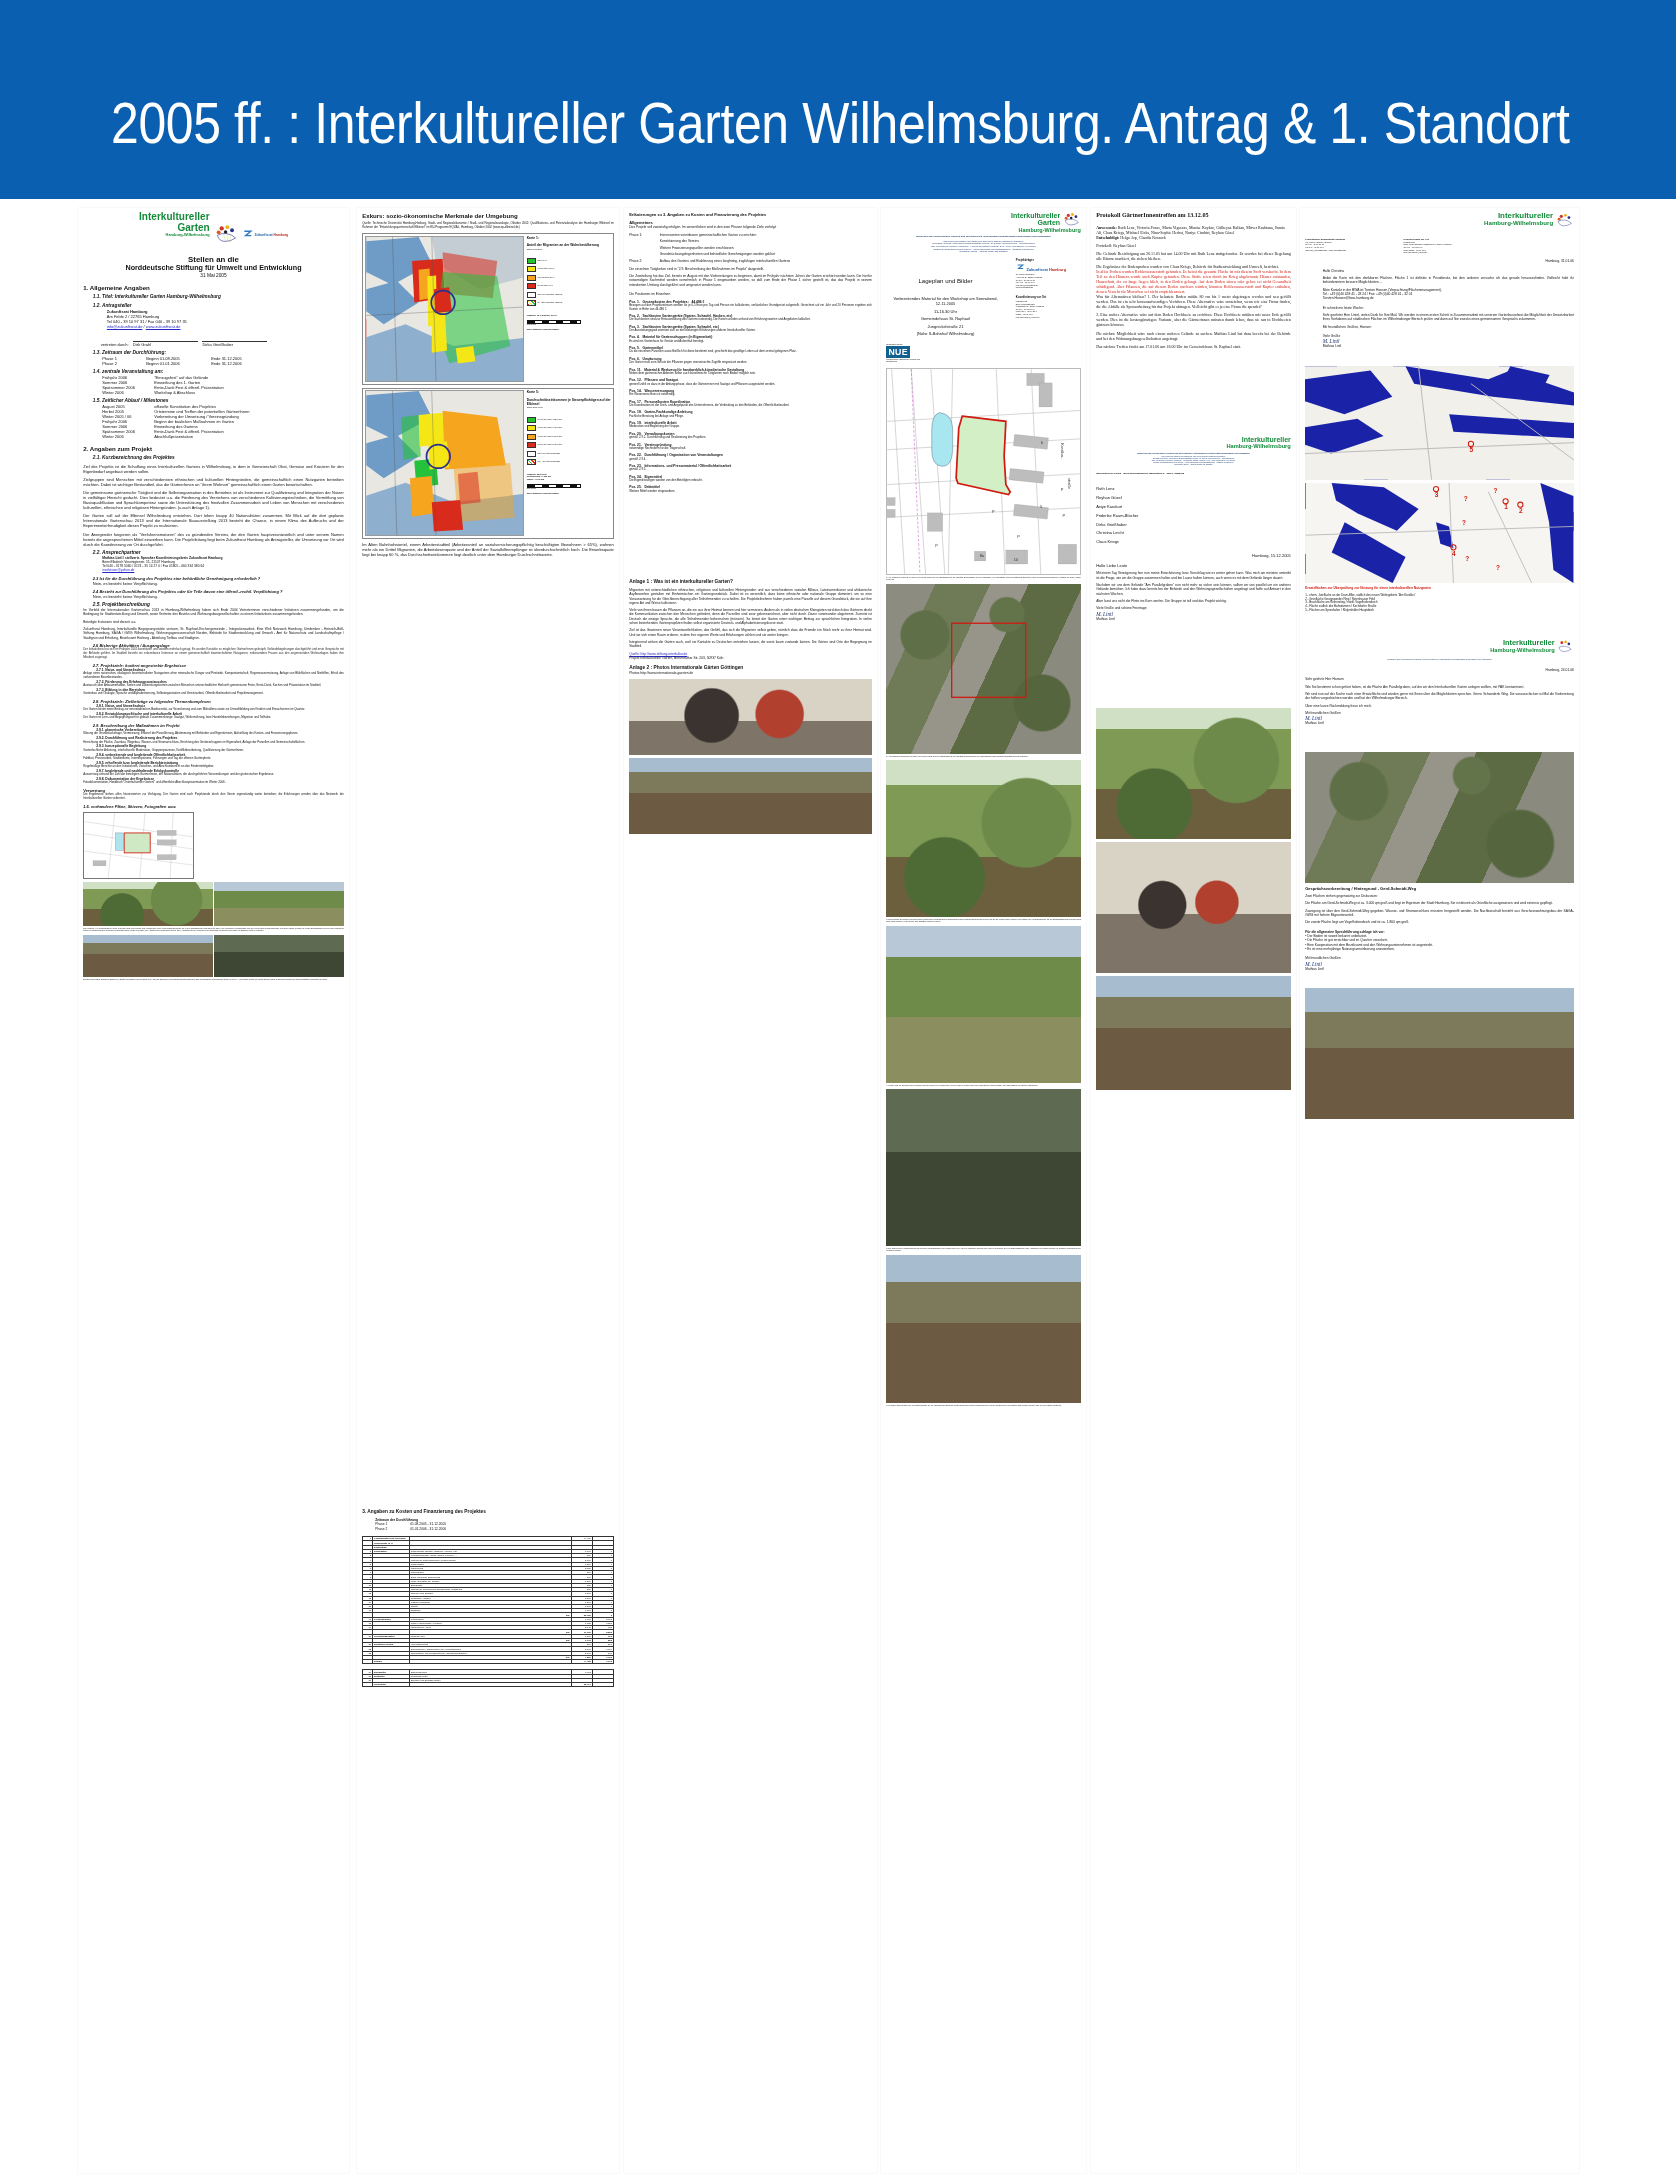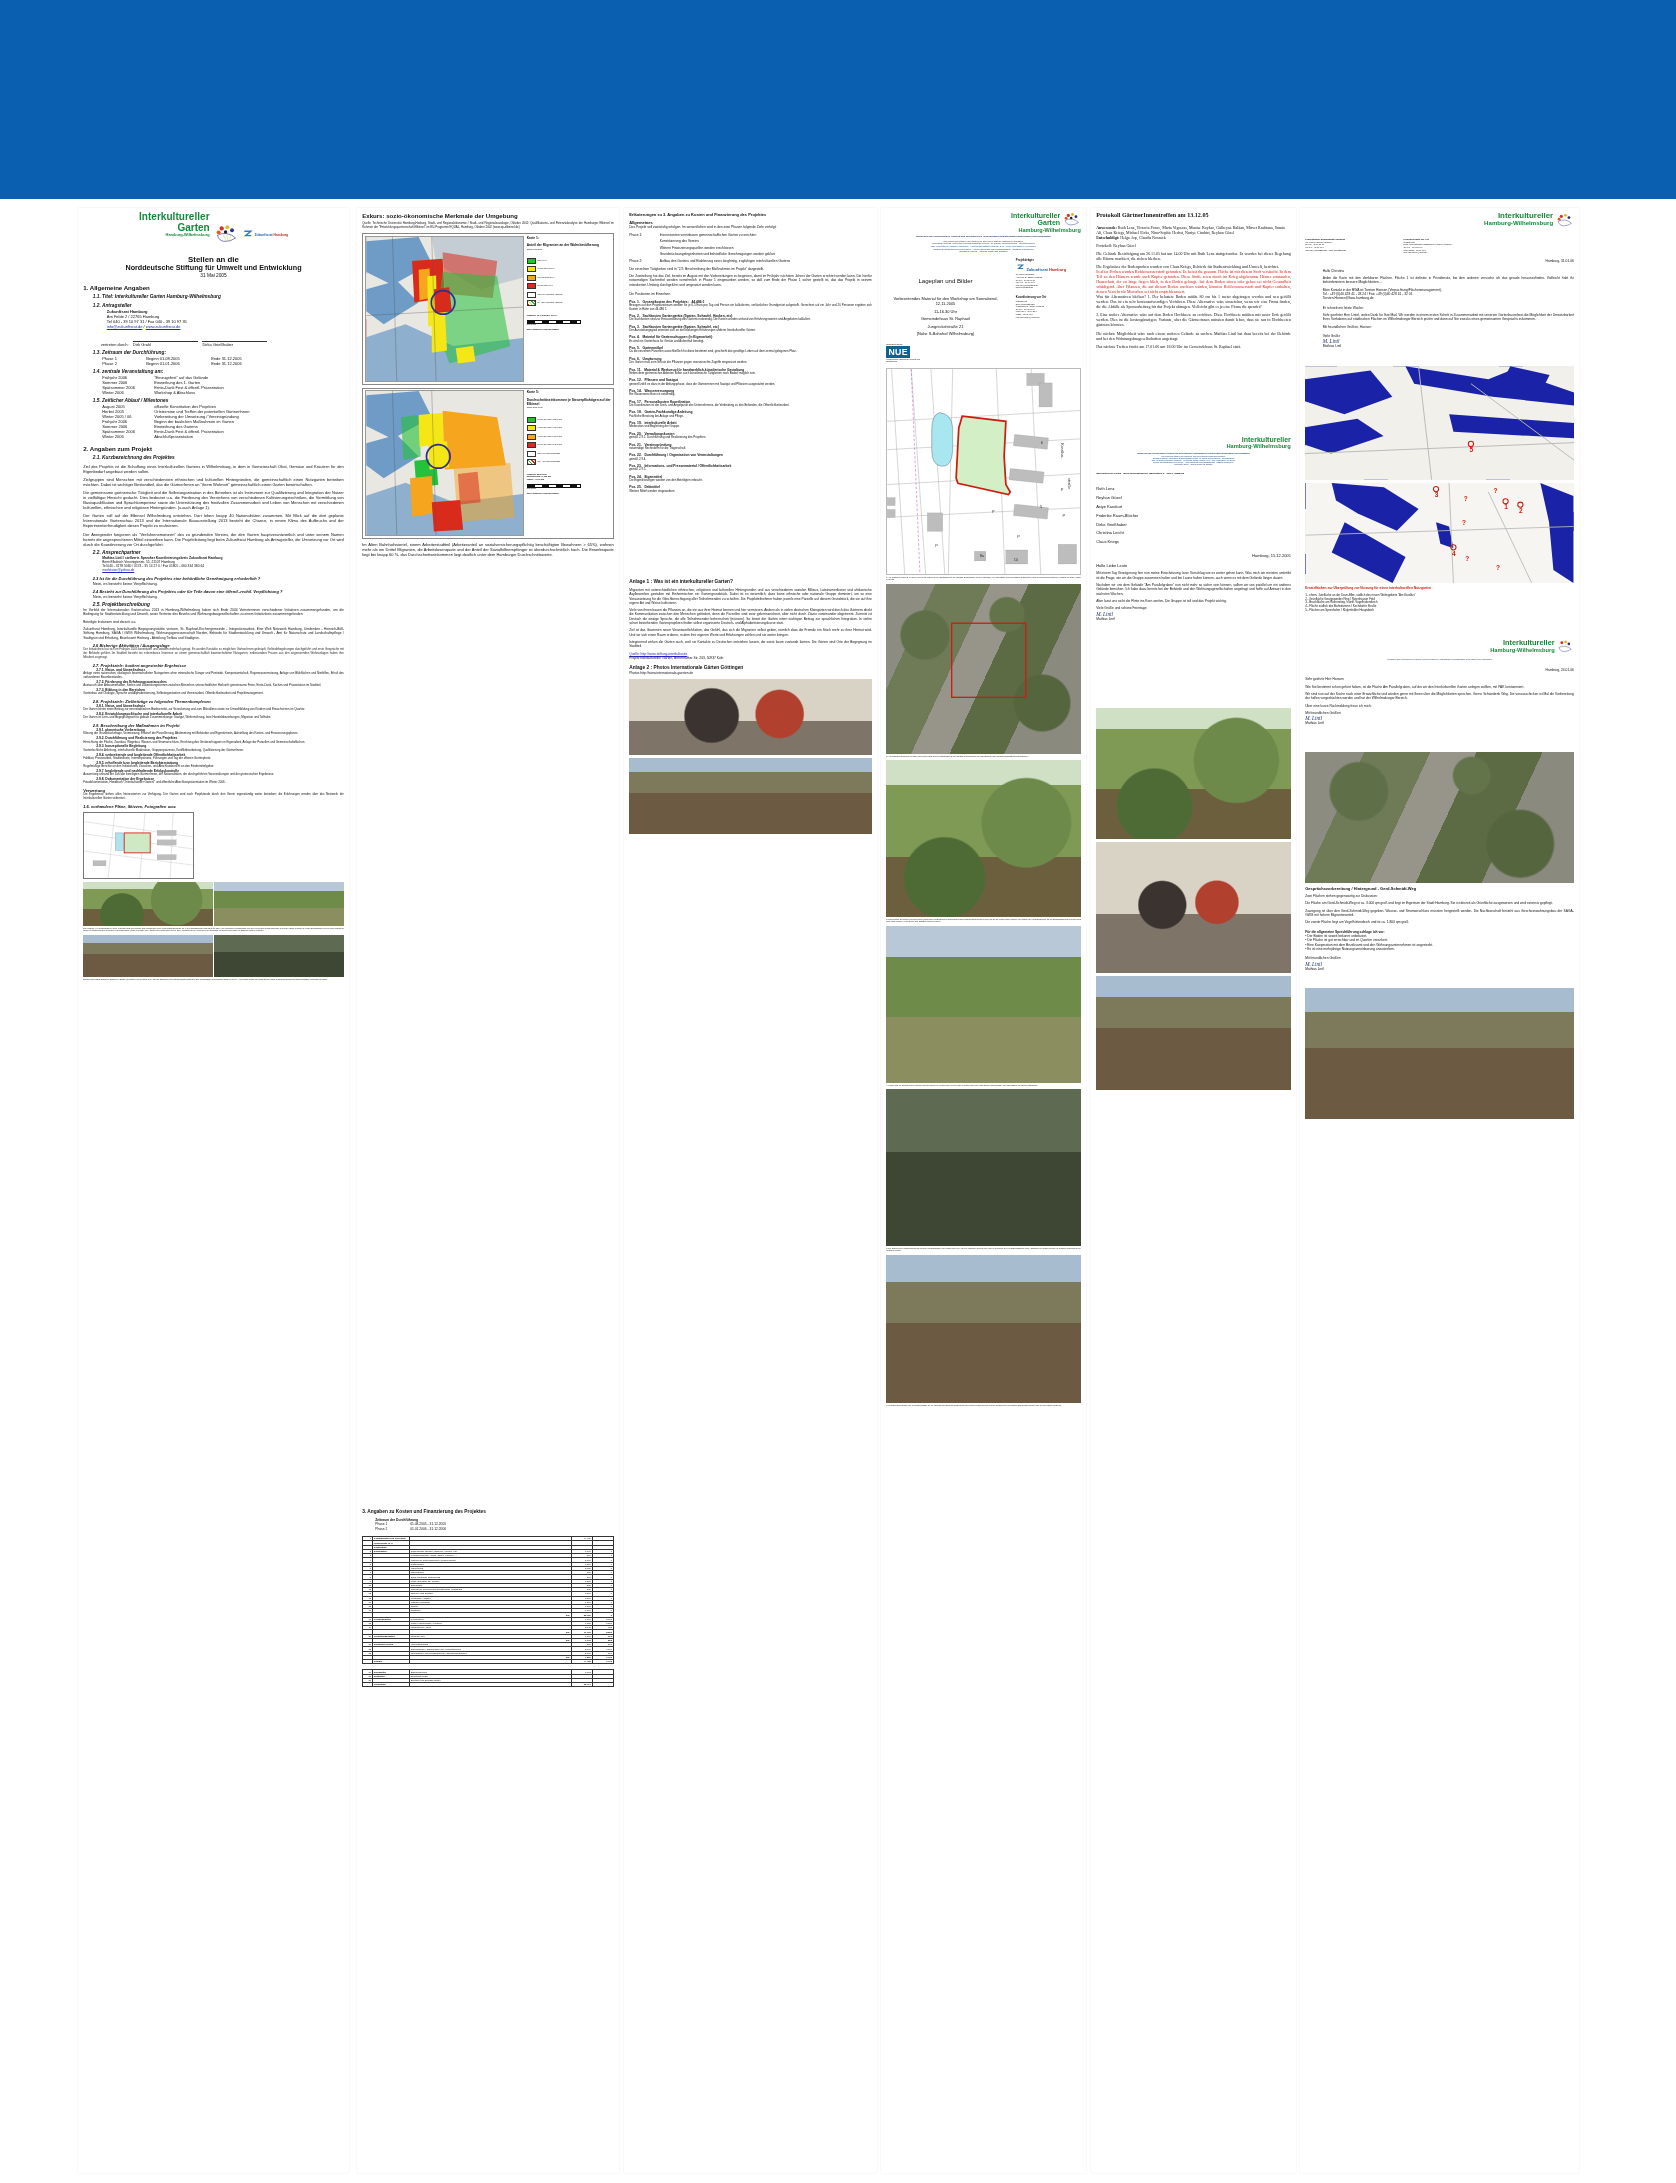--- a/index.html
+++ b/index.html
@@ -90,20 +90,23 @@
 
   .nue{display:inline-block;background:#12608f;color:#fff;font-weight:bold;
        font-family:"Liberation Sans",sans-serif;letter-spacing:0.4px;padding:0.9px 2.2px;}
   .sigline{font-family:"Liberation Serif",serif;font-style:italic;font-size:5.2px;color:#1b2f6d;}
 </style>
 </head>
 <body>
 
 <div class="poster">
 
+  <div class="header">
+    <div class="header-title">2005 ff. : Interkultureller Garten Wilhelmsburg. Antrag &amp; 1. Standort</div>
+  </div>
 
   <div class="sheet">
 
     <div class="pg" style="left:78px;top:8.7px;width:271px;height:1965px;">
       <div class="pad">
 
         <div class="ikg-logo" style="text-align:center;">
           <div style="display:inline-block;text-align:right;">
             <div class="ln1" style="font-size:10px;line-height:1.05;">Interkultureller</div>
             <div class="ln2" style="font-size:10px;line-height:1.05;">Garten</div>

